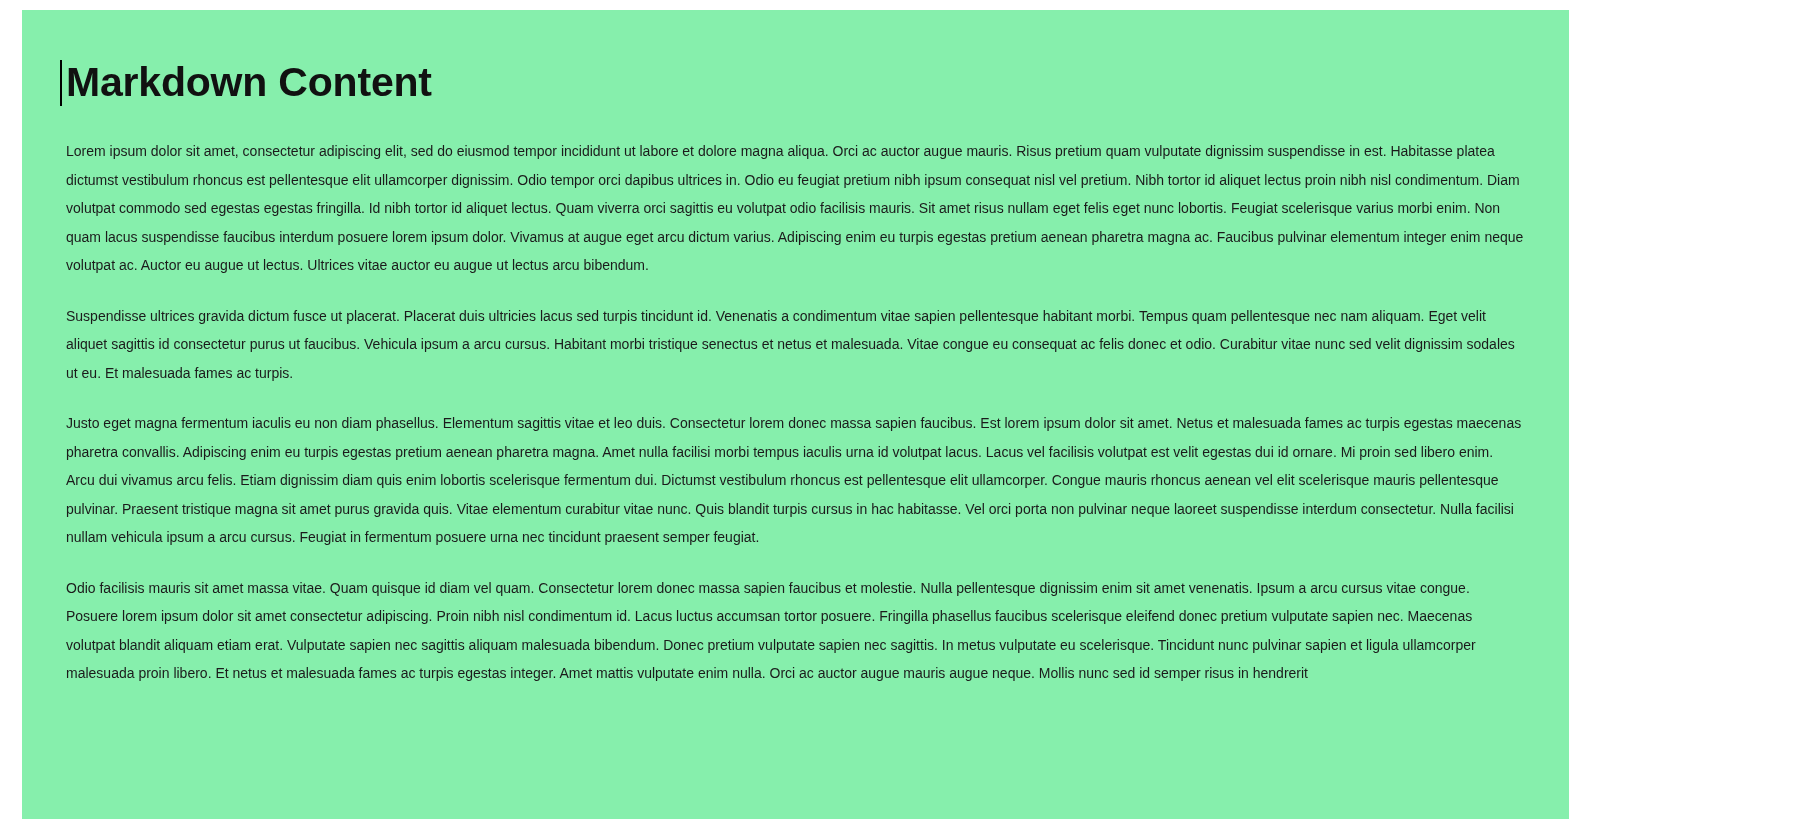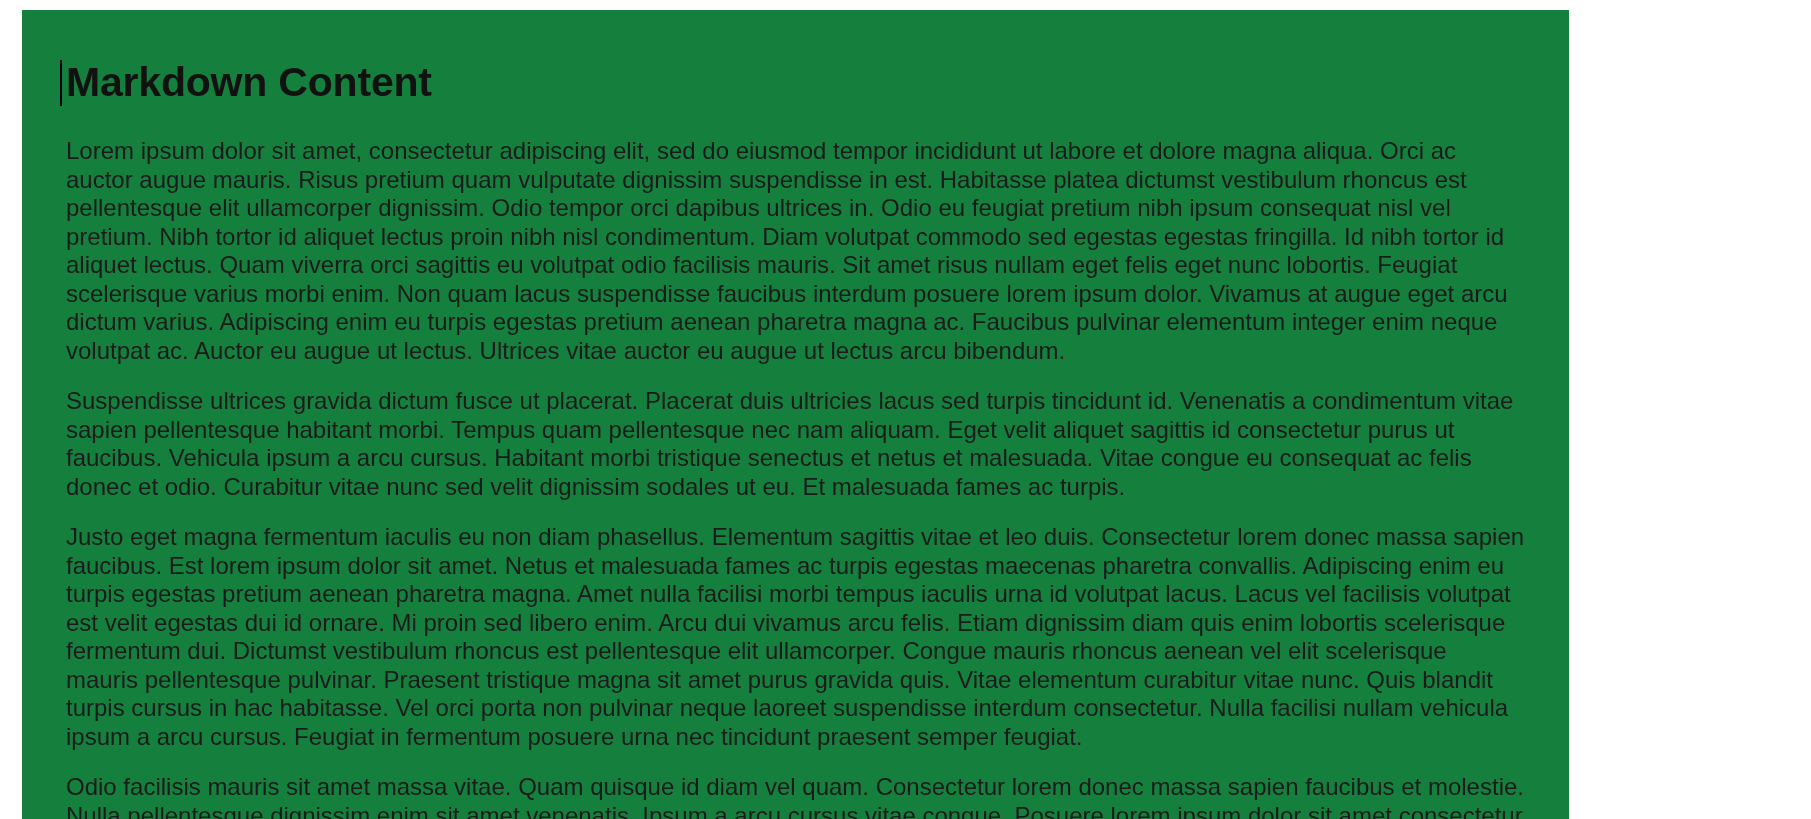--- a/index.html
+++ b/index.html
@@ -12,21 +12,21 @@
     height: 819px;
     overflow: hidden;
     font-family: "Liberation Sans", sans-serif;
   }
   .page {
     position: absolute;
     left: 22px;
     top: 10px;
     width: 1547px;
     height: 809px;
-    background: #15803d;
+    background: #86efac;
     overflow: hidden;
   }
   .content {
     padding: 48px 44px 0 44px;
   }
   .doc-title {
     font-size: 41px;
     line-height: 1.2;
     font-weight: bold;
     color: #111111;
@@ -36,21 +36,21 @@
   }
   .caret {
     position: absolute;
     left: -6px;
     top: 2px;
     width: 2px;
     height: 46px;
     background: #000000;
   }
   .para {
-    font-size: 24px;
+    font-size: 14px;
     line-height: 28.5px;
     color: #1b1b1b;
     margin: 8px 0 22px 0;
     text-align: left;
     max-width: 1705px;
   }
 </style>
 </head>
 <body>
 

